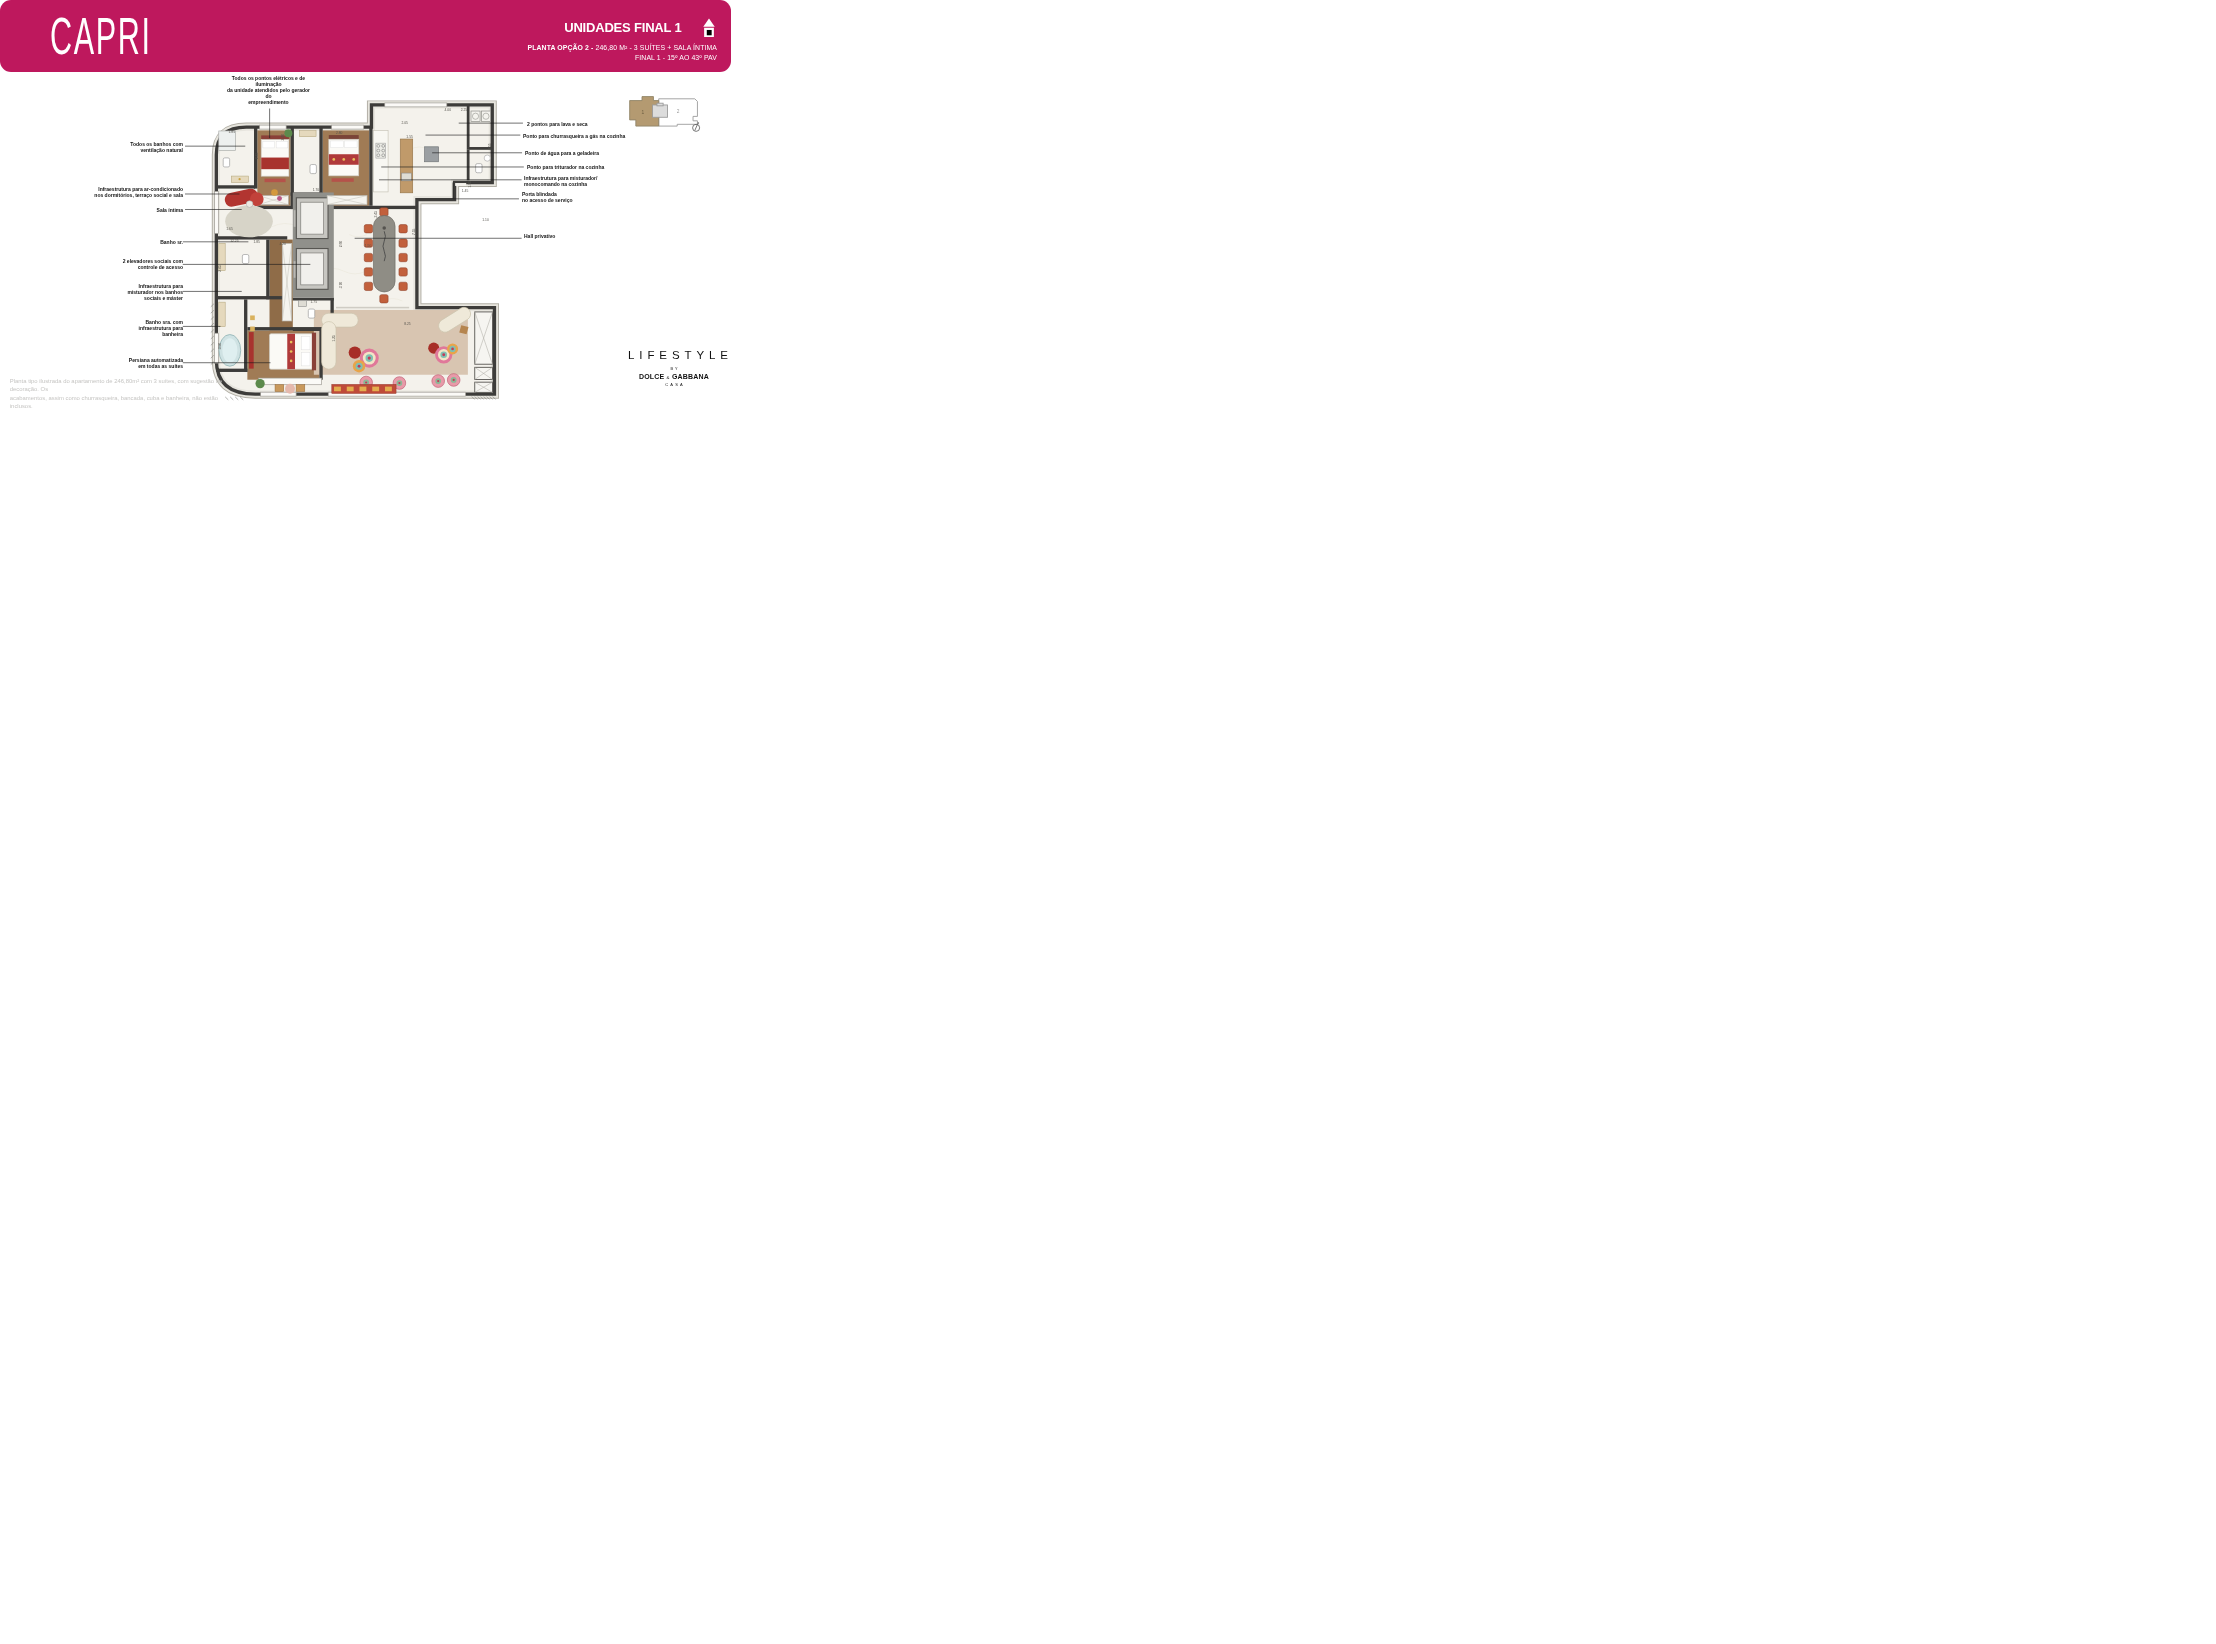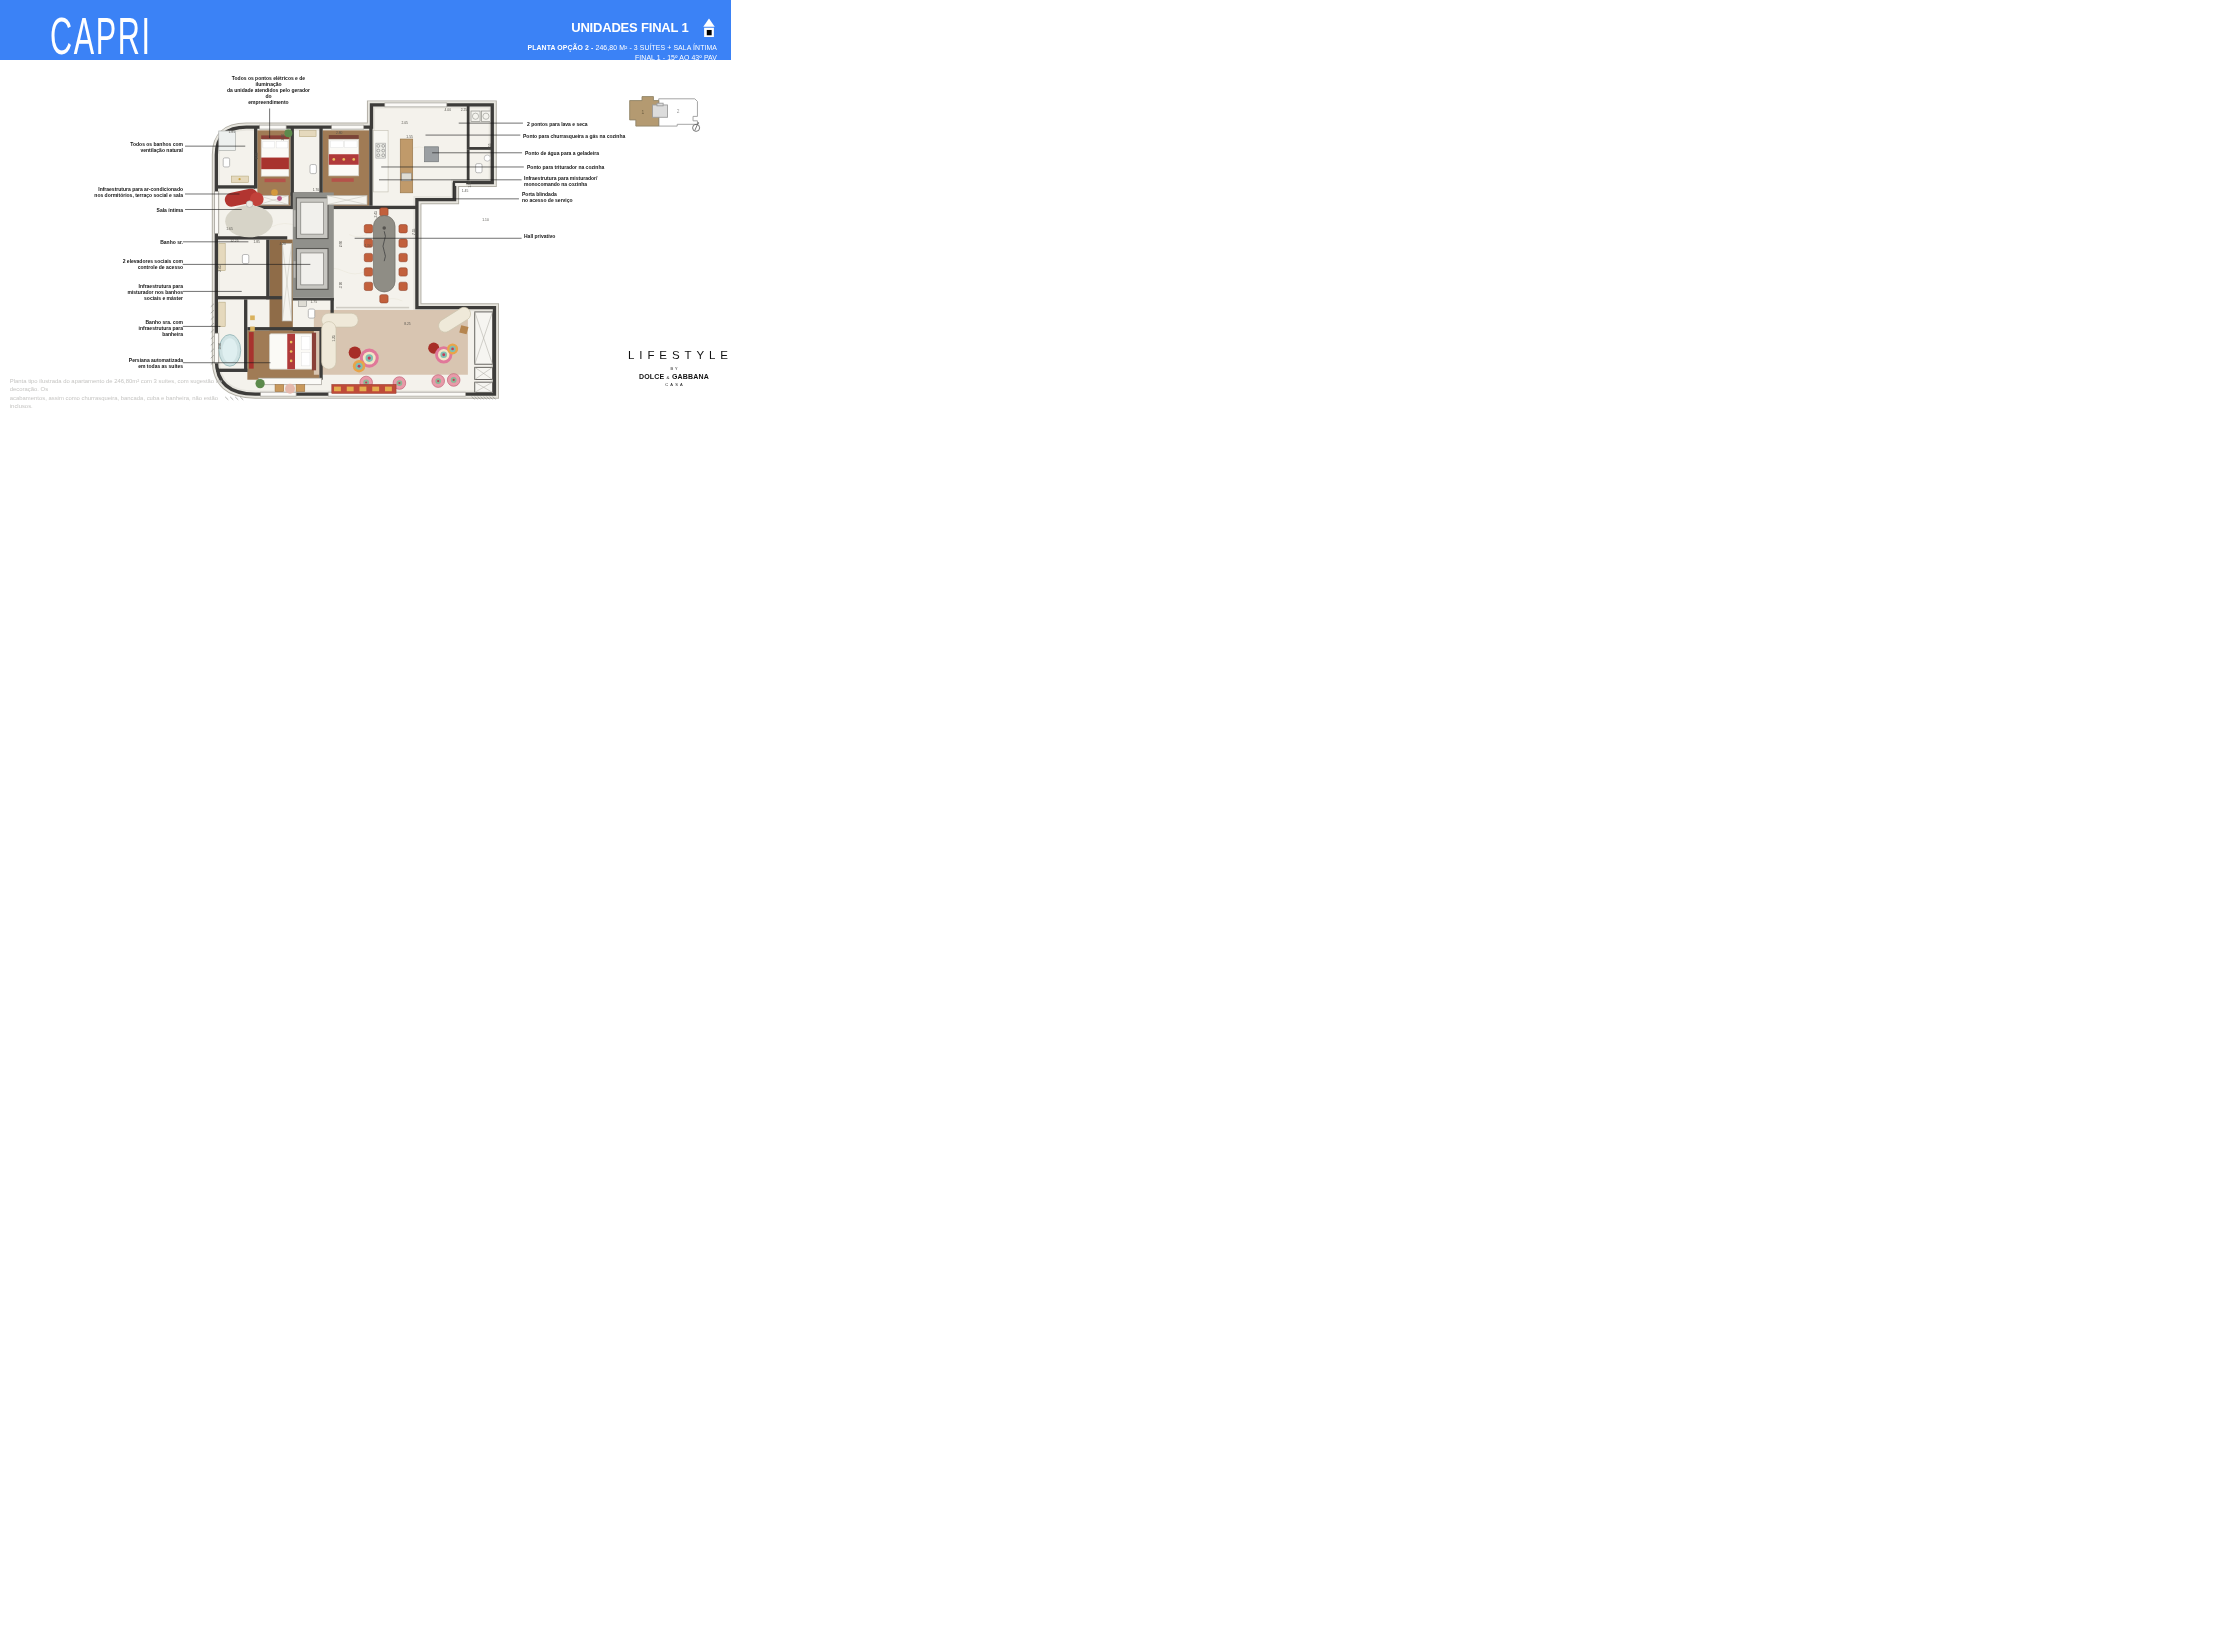--- a/index.html
+++ b/index.html
@@ -1,23 +1,23 @@
 <!DOCTYPE html>
 <html style="font-size:7px"><head>
 <meta charset="utf-8">
 <style>
   html,body{margin:0;padding:0;}
   body{width:731px;height:411px;position:relative;background:#ffffff;
        font-family:"Liberation Sans",sans-serif;overflow:hidden;}
   
-  .header{position:absolute;left:0;top:0;width:731px;height:60px;background:#3b82f6;}
+  .header{position:absolute;left:0;top:0;width:731px;height:72px;background:#be185d;border-radius:11px;}
   .brand{position:absolute;left:50px;top:10.6px;color:#fff;font-size:51px;font-weight:400;
          letter-spacing:2.7px;transform:scaleX(0.60);transform-origin:left top;line-height:1;}
   .hdr-right{position:absolute;right:14px;top:17.7px;display:flex;flex-direction:column;align-items:flex-end;color:#fff;}
-  .units-row{display:flex;align-items:center;gap:12px;}
+  .units-row{display:flex;align-items:center;gap:19px;}
   .units-title{font-size:13.7px;font-weight:700;letter-spacing:-0.2px;transform:scaleX(0.95);transform-origin:right center;}
   .sub1{margin-top:7px;font-size:6.9px;letter-spacing:0.1px;}
   .sub1 b{font-weight:700;}
   .sub2{margin-top:2.7px;font-size:6.9px;letter-spacing:0.1px;}
   
   .callout{position:absolute;font-size:5px;font-weight:700;color:#141414;
            line-height:1.2;white-space:pre-line;z-index:6;}
   .left-col{text-align:right;}
   .center-col{text-align:center;}
   .right-col{text-align:left;}

